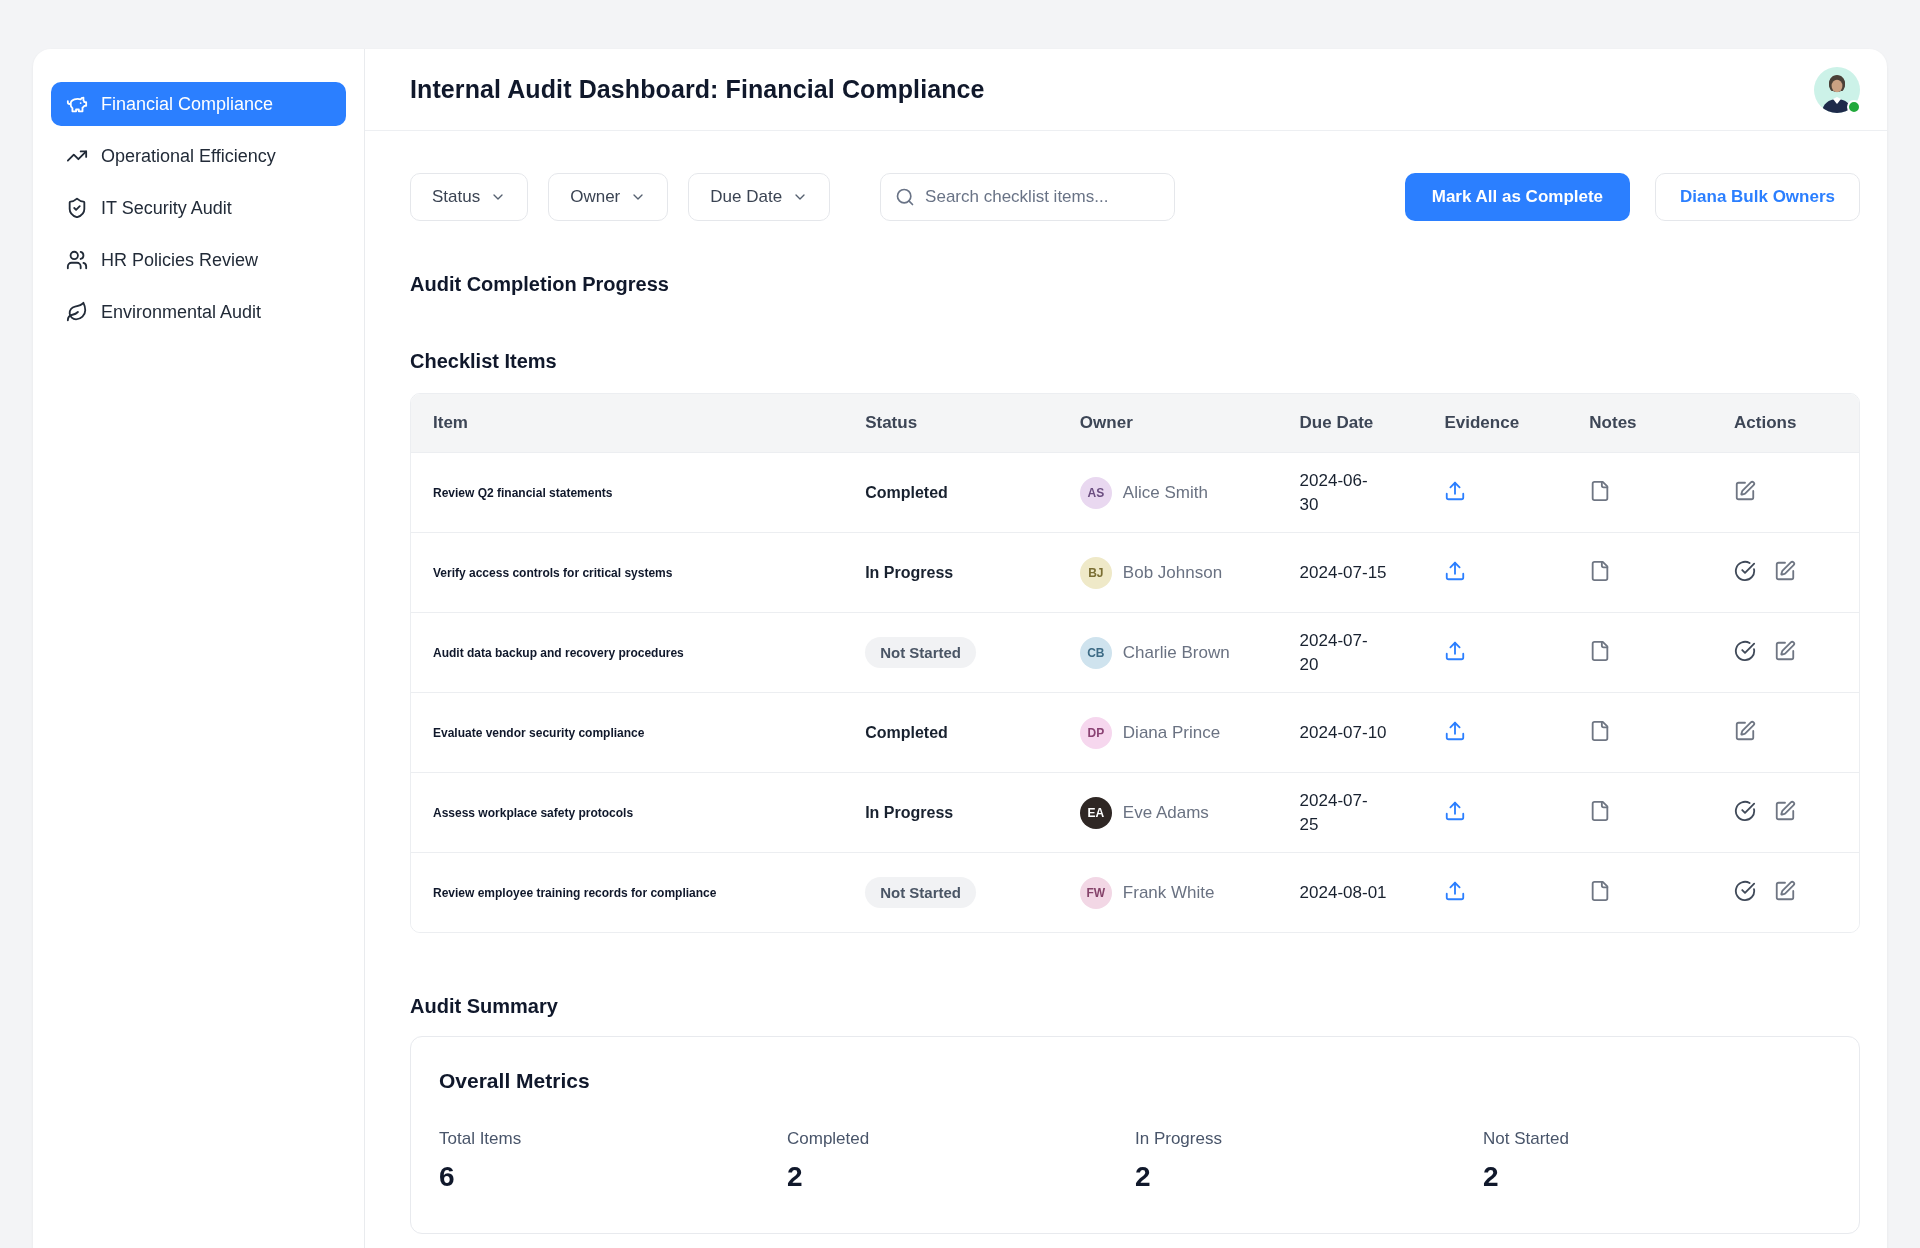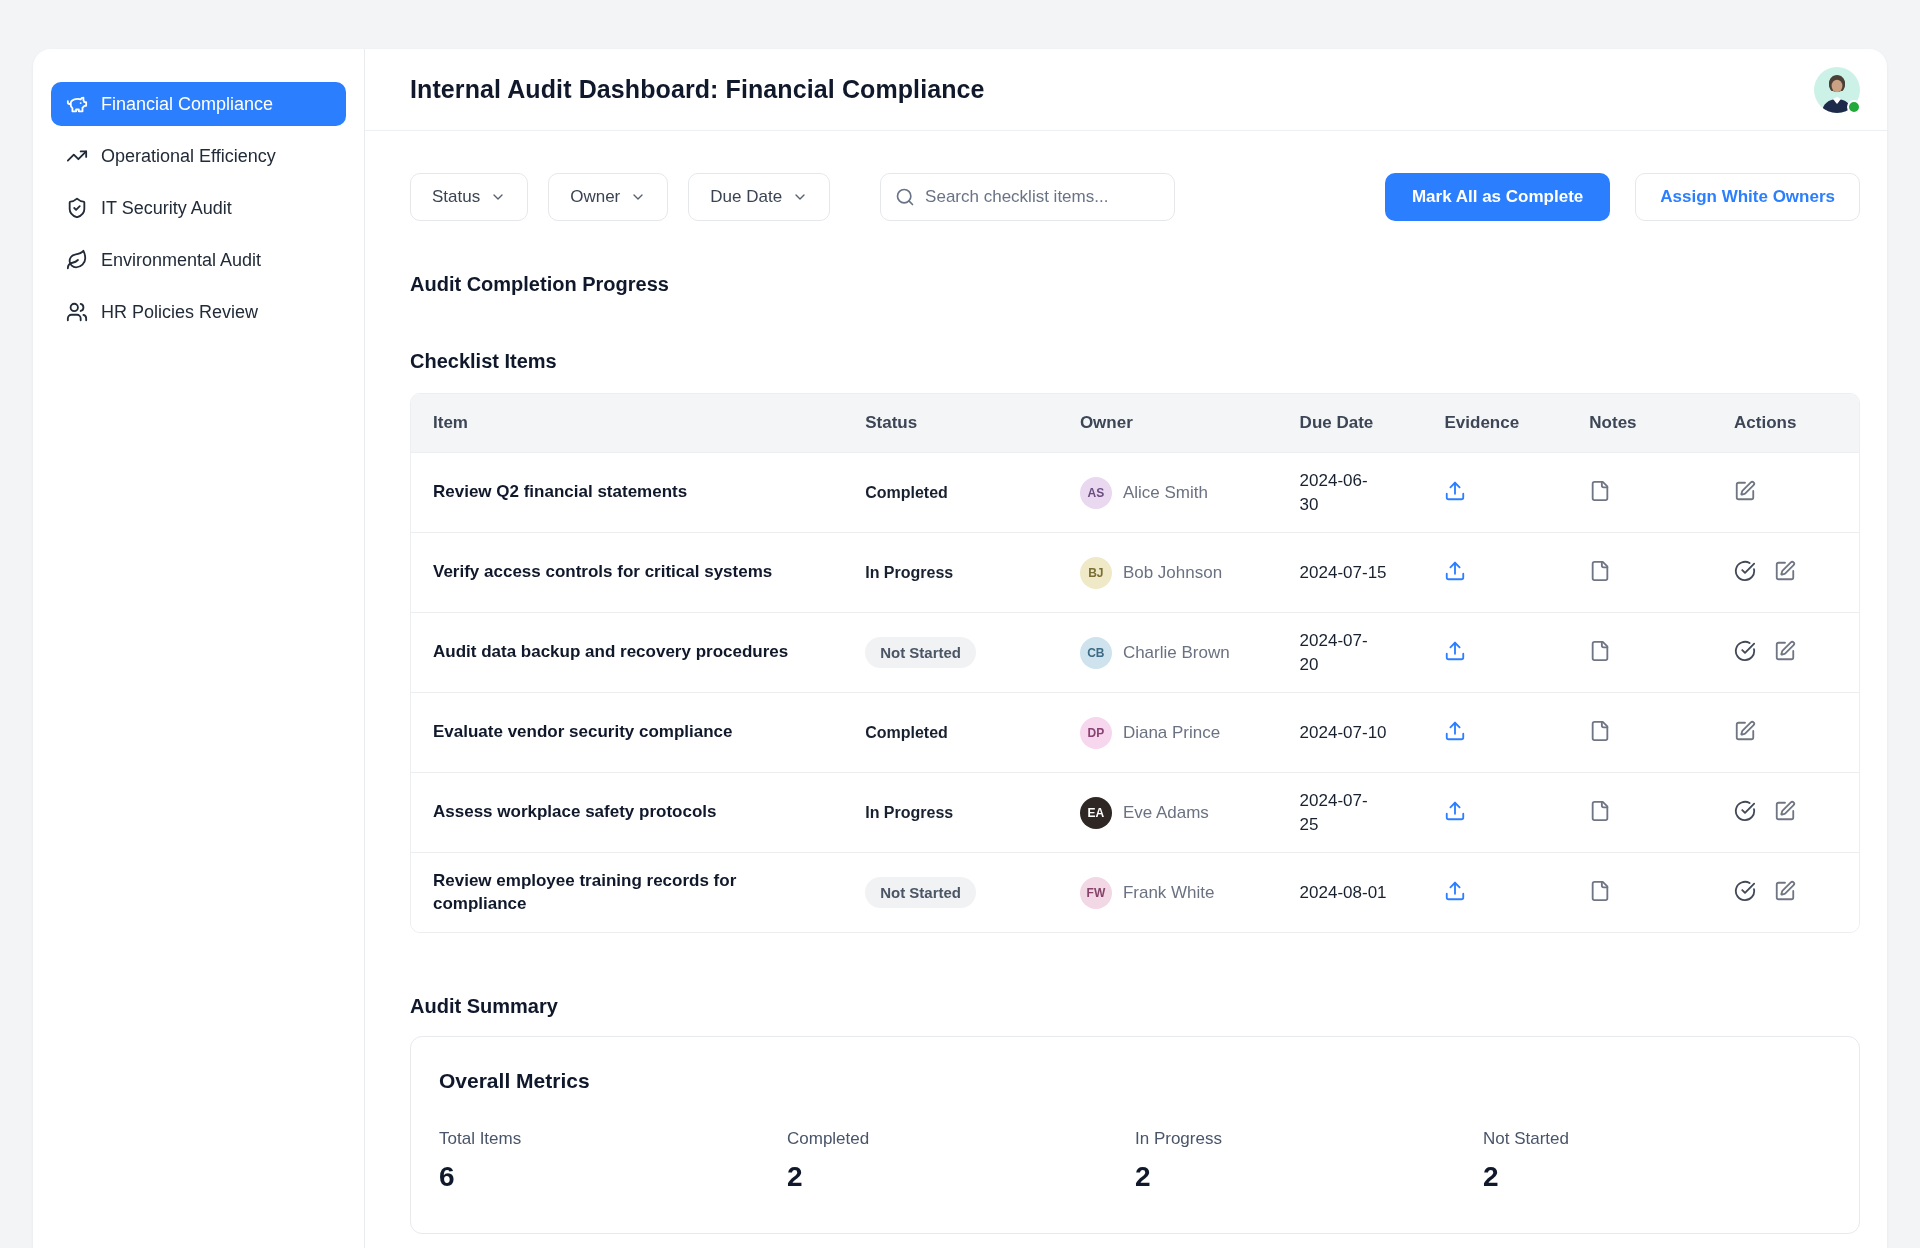--- a/index.html
+++ b/index.html
@@ -83,21 +83,21 @@
   thead th {
     background:#f4f5f6; height:58px; text-align:left; vertical-align:middle;
     font-size:17px; font-weight:600; color:#3d4656; padding:0 8px 0 0;
   }
   thead th:first-child { padding-left:22px; }
   tbody td {
     height:80px; vertical-align:middle; padding:8px 8px 8px 0;
     border-top:1px solid #eceef1; background:#fff;
   }
   tbody td:first-child { padding-left:22px; }
-  .item-text { font-size:17px; font-weight:600; color:#10182b; display:inline-block; max-width:360px; line-height:1.35; }
+  .item-text { font-size:12px; font-weight:600; color:#10182b; display:inline-block; max-width:360px; line-height:1.35; }
   .status-plain { font-size:16px; font-weight:700; color:#18212f; }
   .status-pill {
     display:inline-block; background:#f1f2f4; color:#4a5565;
     font-size:15px; font-weight:600; padding:7px 15px; border-radius:999px;
   }
   .owner-cell { display:flex; align-items:center; gap:11px; }
   .avatar-sm {
     width:32px; height:32px; border-radius:50%; flex-shrink:0;
     display:flex; align-items:center; justify-content:center;
     font-size:12px; font-weight:700; color:#4a5565;
@@ -194,29 +194,29 @@
       <span>Operational Efficiency</span>
     </div>
     <div class="nav-item">
       <svg viewBox="0 0 24 24">
           <use href="#i-shield"></use>
         </svg>
       <span>IT Security Audit</span>
     </div>
     <div class="nav-item">
       <svg viewBox="0 0 24 24">
+          <use href="#i-users"></use>
+        </svg>
+      <span>HR Policies Review</span>
+    </div>
+    <div class="nav-item">
+      <svg viewBox="0 0 24 24">
           <use href="#i-leaf"></use>
         </svg>
       <span>Environmental Audit</span>
-    </div>
-    <div class="nav-item">
-      <svg viewBox="0 0 24 24">
-          <use href="#i-users"></use>
-        </svg>
-      <span>HR Policies Review</span>
     </div>
   </nav>
 
   <div class="main">
 
     <div class="header">
       <h1 class="page-title">Internal Audit Dashboard: Financial Compliance</h1>
       <div class="avatar-wrap">
         <div class="avatar-circle">
           <svg viewBox="0 0 46 46" width="46" height="46">
@@ -253,21 +253,21 @@
             </svg>
         </button>
         <div class="search-box">
           <svg viewBox="0 0 24 24">
               <use href="#i-search"></use>
             </svg>
           <input type="text" placeholder="Search checklist items..." style="">
         </div>
         <div class="spacer"></div>
         <button class="btn btn-primary">Mark All as Complete</button>
-        <button class="btn btn-secondary">Assign White Owners</button>
+        <button class="btn btn-secondary">Diana Bulk Owners</button>
       </div>
 
       <h2 class="section-heading progress-heading">Audit Completion Progress</h2>
 
       <h2 class="section-heading checklist-heading">Checklist Items</h2>
       <div class="table-wrap">
         <table>
           <colgroup>
               <col class="c1">
               <col class="c2">

